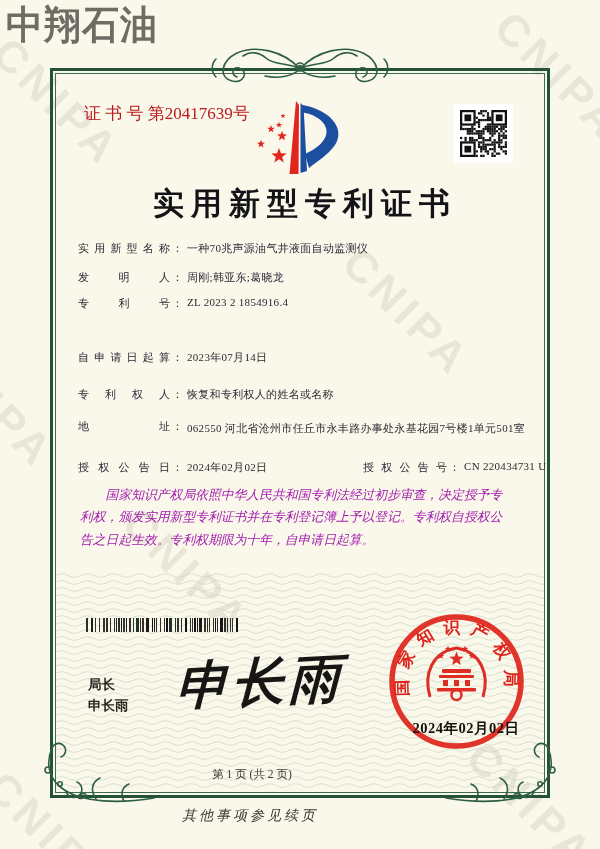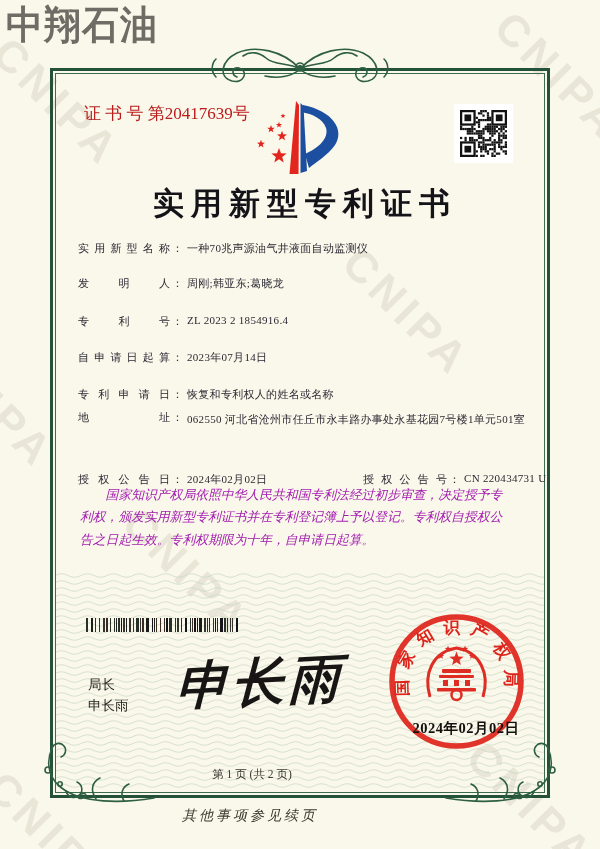--- a/index.html
+++ b/index.html
@@ -60,21 +60,21 @@
   .legal{
     left:80px;top:484px;width:424px;z-index:4;
     font-size:12.8px;line-height:22.4px;color:#a21caf;
     font-style:italic;
   }
   .legal p{margin:0;text-indent:2em;}
   
   .barcode{left:86px;top:618px;z-index:4;}
   
   .signer{left:88px;top:674px;z-index:5;font-family:"Liberation Sans","DejaVu Sans",sans-serif;
-    font-size:13.5px;font-weight:400;color:#26251f;line-height:21px;}
+    font-size:13.5px;font-weight:700;color:#26251f;line-height:21px;}
   .signature{
     left:176px;top:648px;width:170px;z-index:6;
     font-size:52px;font-weight:600;color:#171614;font-style:italic;
     transform:rotate(-3deg) skewX(-4deg);letter-spacing:4px;white-space:nowrap;
   }
   
   .seal{left:386px;top:611px;z-index:5;}
   .seal-date{
     left:406px;top:719px;width:120px;z-index:6;text-align:center;
     font-size:14.5px;font-weight:700;color:#13110e;letter-spacing:0.5px;white-space:nowrap;
@@ -338,36 +338,36 @@
       <rect x="2.238095238095238" y="33.57142857142857" width="11.19047619047619" height="11.19047619047619" fill="#fff"></rect>
       <rect x="4.476190476190476" y="35.80952380952381" width="6.714285714285714" height="6.714285714285714" fill="#111"></rect>
     </svg>
 </div>
 
 <div class="abs doc-title">实用新型专利证书</div>
 
 <div class="abs field-row" style="top:241px">
   <span class="f-label">实用新型名称</span><span class="f-colon">：</span><span class="f-value">一种70兆声源油气井液面自动监测仪</span>
 </div>
-<div class="abs field-row" style="top:276px">
+<div class="abs field-row" style="top:270px">
   <span class="f-label">发明人</span><span class="f-colon">：</span><span class="f-value">周刚;韩亚东;葛晓龙</span>
 </div>
-<div class="abs field-row" style="top:314px">
+<div class="abs field-row" style="top:296px">
   <span class="f-label">专利号</span><span class="f-colon">：</span><span class="f-value">ZL 2023 2 1854916.4</span>
 </div>
 <div class="abs field-row" style="top:350px">
   <span class="f-label">自申请日起算</span><span class="f-colon">：</span><span class="f-value">2023年07月14日</span>
 </div>
 <div class="abs field-row" style="top:387px">
-  <span class="f-label">专利申请日</span><span class="f-colon">：</span><span class="f-value">恢复和专利权人的姓名或名称</span>
-</div>
-<div class="abs field-row" style="top:410px">
+  <span class="f-label">专利权人</span><span class="f-colon">：</span><span class="f-value">恢复和专利权人的姓名或名称</span>
+</div>
+<div class="abs field-row" style="top:419px">
   <span class="f-label">地址</span><span class="f-colon">：</span><span class="f-value wrap">062550 河北省沧州市任丘市永丰路办事处永基花园7号楼1单元501室</span>
 </div>
-<div class="abs field-row" style="top:472px">
+<div class="abs field-row" style="top:460px">
   <span class="f-label">授权公告日</span><span class="f-colon">：</span><span class="f-value" style="width:140px">2024年02月02日</span><span class="f-label narrow">授权公告号</span><span class="f-colon">：</span><span class="f-value">CN 220434731 U</span>
 </div>
 
 <div class="abs legal">
   <p>国家知识产权局依照中华人民共和国专利法经过初步审查，决定授予专利权，颁发实用新型专利证书并在专利登记簿上予以登记。专利权自授权公告之日起生效。专利权期限为十年，自申请日起算。</p>
 </div>
 
 <svg class="abs barcode" id="barcode-svg" width="152" height="14">
     <rect x="0" y="0" width="2" height="14" fill="#28302a"></rect>
     <rect x="5" y="0" width="2" height="14" fill="#1d1d1b"></rect>

